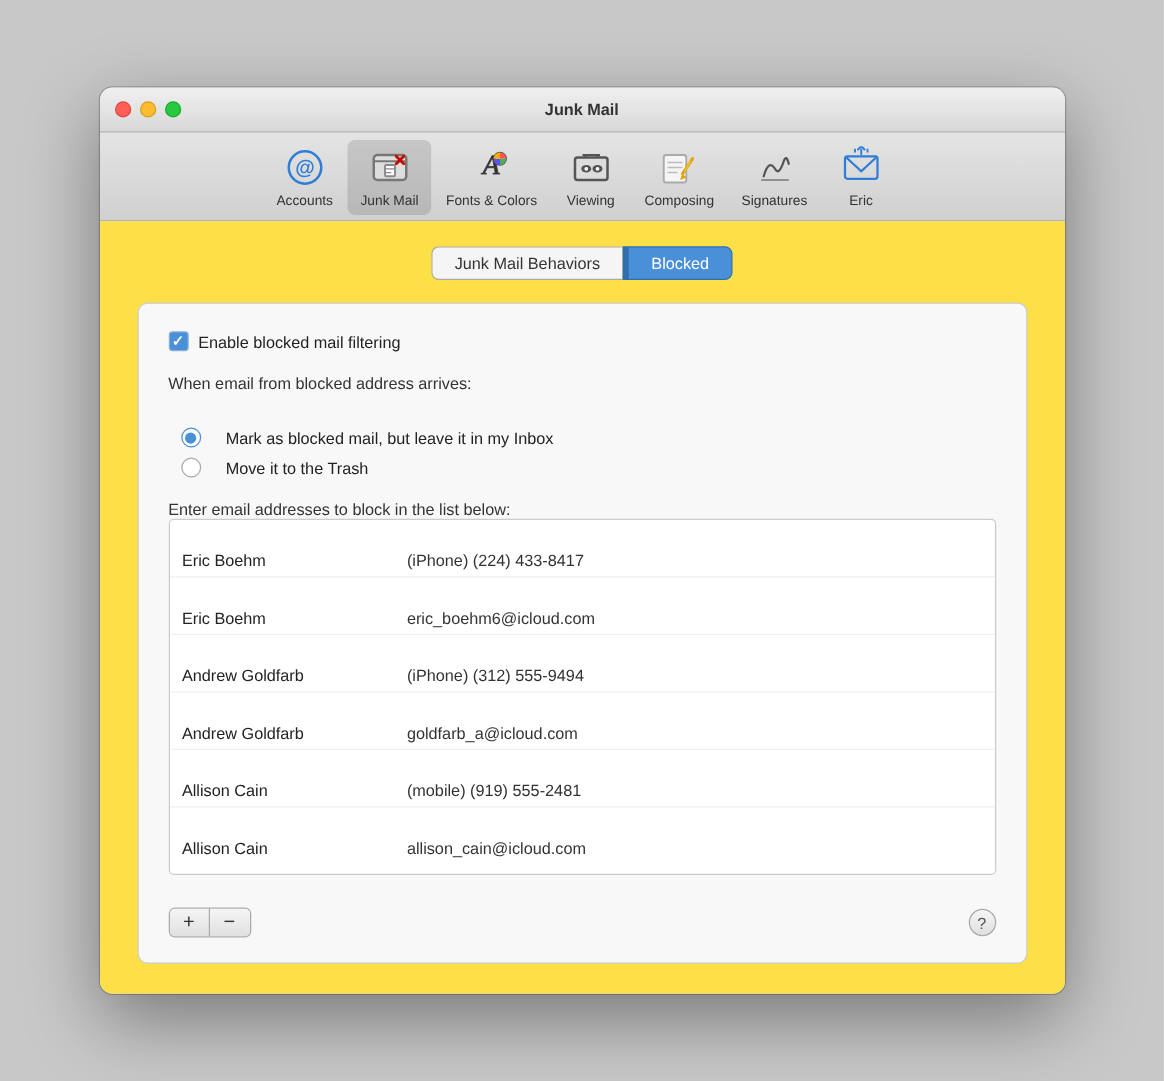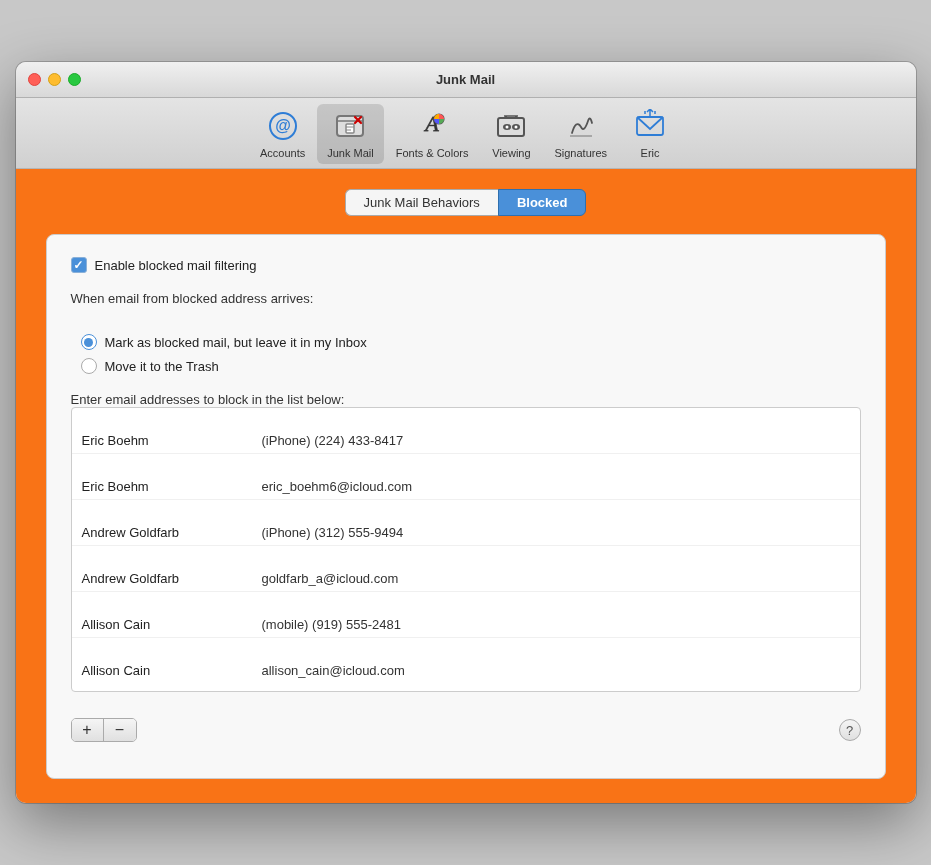--- a/index.html
+++ b/index.html
@@ -9,21 +9,21 @@
       font-family: -apple-system, "San Francisco", "Helvetica Neue", Helvetica, Arial, sans-serif;
       font-size: 13px;
       display: flex;
       justify-content: center;
       align-items: center;
       width: 931px;
       height: 865px;
     }
 
     .window {
-      width: 900px;
+      width: 772px;
       background: #ececec;
       border-radius: 10px;
       box-shadow: 0 20px 60px rgba(0,0,0,0.4), 0 0 0 1px rgba(0,0,0,0.2);
       overflow: hidden;
     }
 
     
     .title-bar {
       background: linear-gradient(to bottom, #f0f0f0, #d8d8d8);
       height: 36px;
@@ -94,21 +94,21 @@
       text-align: center;
       white-space: nowrap;
     }
 
     
     .toolbar-icon svg { width: 34px; height: 34px; }
 
     
     .content {
       padding: 20px 30px 24px;
-      background: #f97316;
+      background: #fde047;
     }
 
     
     .tab-bar {
       display: flex;
       justify-content: center;
       margin-bottom: 18px;
       gap: 0;
     }
     .tab-segment {
@@ -118,35 +118,34 @@
       cursor: pointer;
       background: #f5f5f5;
       color: #333;
     }
     .tab-segment:first-child {
       border-radius: 6px 0 0 6px;
       border-right: none;
     }
     .tab-segment:last-child {
       border-radius: 0 6px 6px 0;
-      border-left: 1px solid #14532d;
-      font-weight: bold;
+      border-left: 5px solid #14532d;
     }
     .tab-segment.active {
       background: #4a90d9;
       color: white;
       border-color: #2e6faf;
     }
 
     
     .panel {
       background: #f8f8f8;
       border: 1px solid #ccc;
       border-radius: 8px;
-      padding: 22px 24px 36px;
+      padding: 22px 24px 20px;
     }
 
     
     .checkbox-row {
       display: flex;
       align-items: center;
       gap: 8px;
       margin-bottom: 18px;
     }
     .checkbox-custom {
@@ -183,21 +182,21 @@
     .radio-group {
       margin-left: 10px;
       margin-bottom: 18px;
       display: flex;
       flex-direction: column;
       gap: 8px;
     }
     .radio-row {
       display: flex;
       align-items: center;
-      gap: 8px;
+      gap: 20px;
       cursor: pointer;
     }
     .radio-custom {
       width: 16px; height: 16px;
       border-radius: 50%;
       border: 1px solid #aaa;
       background: white;
       display: flex;
       align-items: center;
       justify-content: center;
@@ -361,20 +360,35 @@
           <ellipse cx="22" cy="18" rx="4" ry="3" fill="#555"></ellipse>
           <ellipse cx="22" cy="18" rx="1.5" ry="1.5" fill="white"></ellipse>
           <line x1="12" y1="9" x2="12" y2="7" stroke="#555" stroke-width="2"></line>
           <line x1="22" y1="9" x2="22" y2="7" stroke="#555" stroke-width="2"></line>
           <line x1="10" y1="7" x2="24" y2="7" stroke="#555" stroke-width="1.5"></line>
         </svg>
       </div>
       <span class="toolbar-label">Viewing</span>
     </div>
 
+    <div class="toolbar-item">
+      <div class="toolbar-icon">
+        <svg viewBox="0 0 34 34" fill="none">
+          <rect x="5" y="7" width="18" height="22" rx="2" stroke="#aaa" stroke-width="1.5" fill="#f5f5f5"></rect>
+          <line x1="8" y1="13" x2="20" y2="13" stroke="#bbb" stroke-width="1.2"></line>
+          <line x1="8" y1="17" x2="20" y2="17" stroke="#bbb" stroke-width="1.2"></line>
+          <line x1="8" y1="21" x2="16" y2="21" stroke="#bbb" stroke-width="1.2"></line>
+
+          <line x1="20" y1="22" x2="28" y2="10" stroke="#e8a000" stroke-width="2.5" stroke-linecap="round"></line>
+          <polygon points="20,22 18,27 23,25" fill="#e8a000"></polygon>
+          <line x1="26" y1="12" x2="22" y2="20" stroke="#f5c842" stroke-width="1" stroke-linecap="round"></line>
+        </svg>
+      </div>
+      <span class="toolbar-label">Composing</span>
+    </div>
 
     <div class="toolbar-item">
       <div class="toolbar-icon">
         <svg viewBox="0 0 34 34" fill="none">
           <path d="M8 24 Q12 10 17 18 Q20 24 24 12 Q26 6 28 14" stroke="#555" stroke-width="1.8" fill="none" stroke-linecap="round"></path>
           <line x1="6" y1="27" x2="28" y2="27" stroke="#777" stroke-width="1.2"></line>
         </svg>
       </div>
       <span class="toolbar-label">Signatures</span>
     </div>

